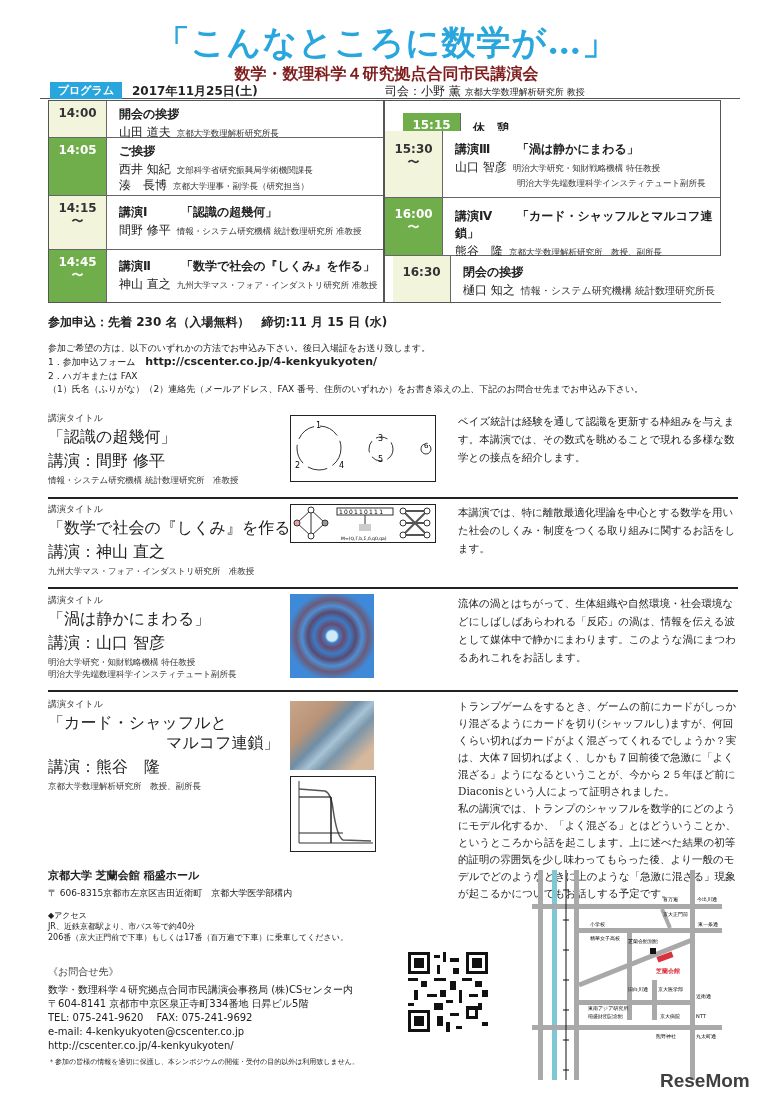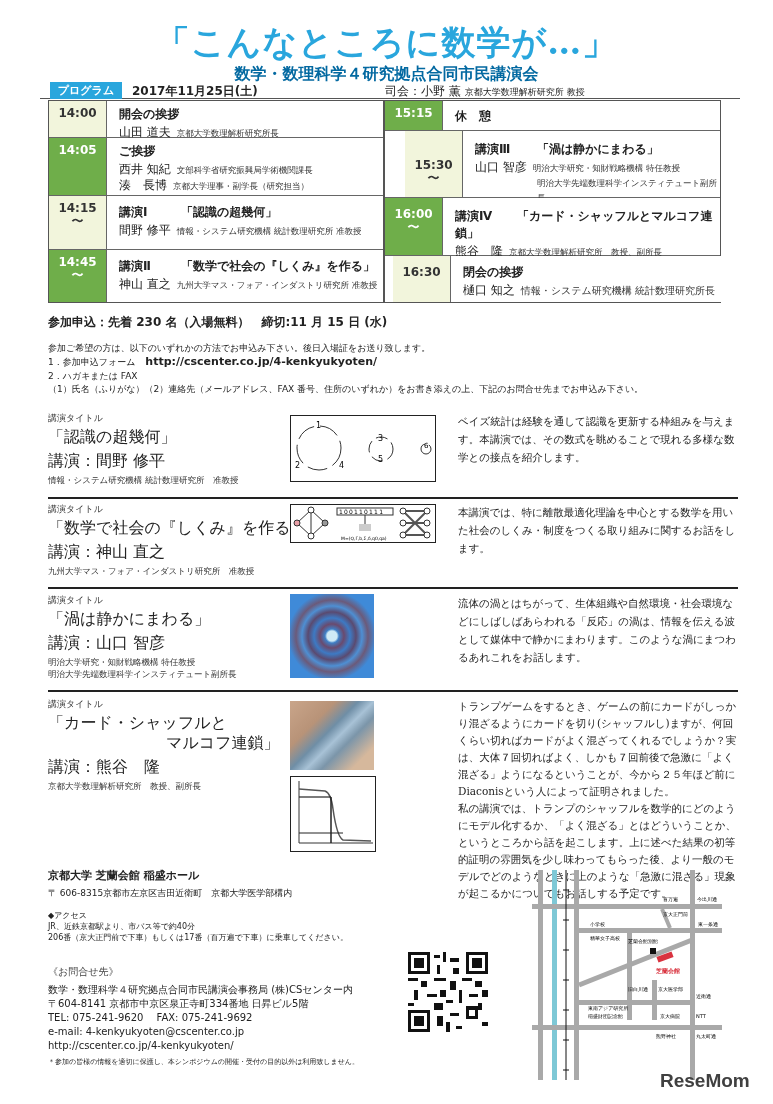--- a/index.html
+++ b/index.html
@@ -1,20 +1,20 @@
 <!DOCTYPE html>
 <html><head>
 <meta charset="utf-8">
 <style>
   * { box-sizing: border-box; margin: 0; padding: 0; }
   html, body { width: 773px; height: 1104px; background: #ffffff; overflow: hidden; }
   body { font-family: "DejaVu Sans", "Liberation Sans", sans-serif; color: #222; position: relative; }
   .abs { position: absolute; }
   .title { left: 0; width: 773px; top: 20px; text-align: center; font-size: 34px; font-weight: bold; color: #29a6dd; letter-spacing: 1px; font-family: "DejaVu Serif", serif; }
-  .subtitle { left: 0; width: 773px; top: 64px; text-align: center; font-size: 16px; font-weight: bold; color: #0369a1; }
+  .subtitle { left: 0; width: 773px; top: 64px; text-align: center; font-size: 16px; font-weight: bold; color: #7f1d1d; }
   .prog-bar { left: 40px; top: 82px; width: 700px; height: 17px; border-bottom: 1px solid #555; }
   .prog-tag { position: absolute; left: 10px; top: 0; width: 72px; height: 17px; background: #29a6dd; color: #fff; font-size: 11px; font-weight: bold; text-align: center; line-height: 17px; }
   .prog-date { position: absolute; left: 92px; top: 1px; font-size: 12px; font-weight: bold; }
   .prog-mc { position: absolute; left: 345px; top: 1px; font-size: 12px; }
   .prog-mc small { font-size: 9px; margin-left: 4px; }
 
   .sched { border: 1px solid #555; }
   .row { position: absolute; display: flex; border-bottom: 1px solid #666; background: #fff; }
   .row .time { width: 58px; font-size: 12px; font-weight: bold; text-align: center; padding-top: 6px; border-right: 1px solid #666; line-height: 13px; }
   .row .time.light { background: #f2f5dc; color: #333; }
@@ -90,28 +90,28 @@
   <div class="row" style="left:0; top:149px; width:334px; height:52px; border-bottom:none;">
     <div class="time green"><span>14:45</span><br><span>〜</span></div>
     <div class="body" style="padding-top:8px;">
         <div class="h"><span class="talk">講演Ⅱ</span><span>「数学で社会の『しくみ』を作る」</span></div>
       <div class="p"><span>神山 直之</span><small>九州大学マス・フォア・インダストリ研究所 准教授</small></div>
       </div>
   </div>
 </div>
 
 <div class="abs sched" style="left:384px; top:100px; width:337px; height:203px;">
-  <div class="row" style="left:0; top:0; width:335px; height:30px;">
+  <div class="row" style="left:0; top:12px; width:335px; height:30px;padding-left:18px;">
     <div class="time green">15:15</div>
     <div class="body" style="padding-top:7px;">
         <div class="h">休　憩</div>
       </div>
   </div>
   <div class="row" style="left:0; top:30px; width:335px; height:67px;">
-    <div class="time light" style="padding-top:28px;margin-left:20px;"><span>15:30</span><br><span>〜</span></div>
+    <div class="time light" style="padding-top:12px;"><span>15:30</span><br><span>〜</span></div>
     <div class="body" style="padding-top:10px;">
         <div class="h"><span class="talk">講演Ⅲ</span><span>「渦は静かにまわる」</span></div>
       <div class="p"><span>山口 智彦</span><small>明治大学研究・知財戦略機構 特任教授</small>
         <span class="aff2">明治大学先端数理科学インスティテュート副所長</span></div>
       </div>
   </div>
   <div class="row" style="left:0; top:97px; width:335px; height:58px;">
     <div class="time green" style="padding-top:10px;text-align:center;"><span>16:00</span><br><span>〜</span></div>
     <div class="body" style="padding-top:10px;">
         <div class="h"><span class="talk">講演Ⅳ</span><span>「カード・シャッフルとマルコフ連鎖」</span></div>

